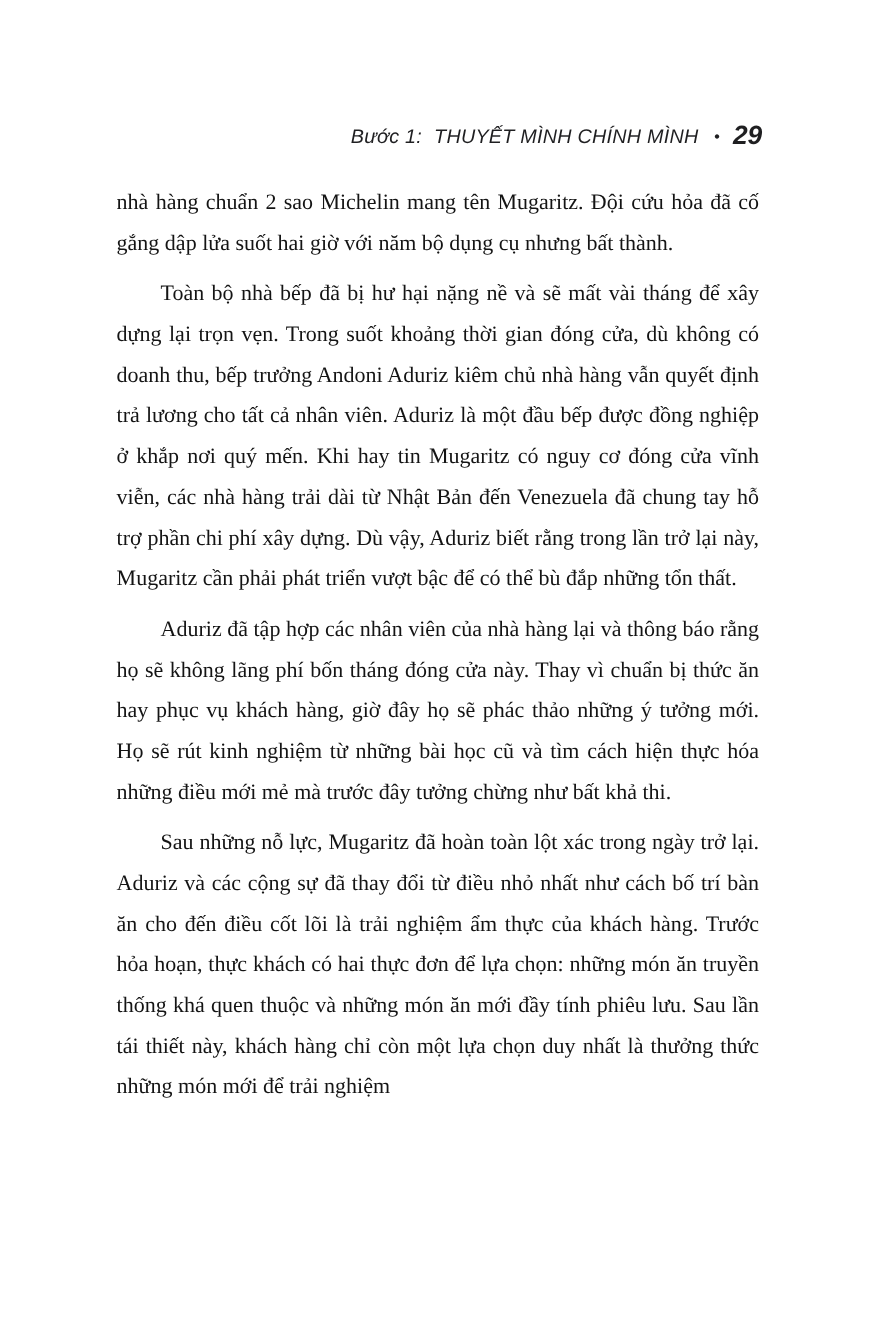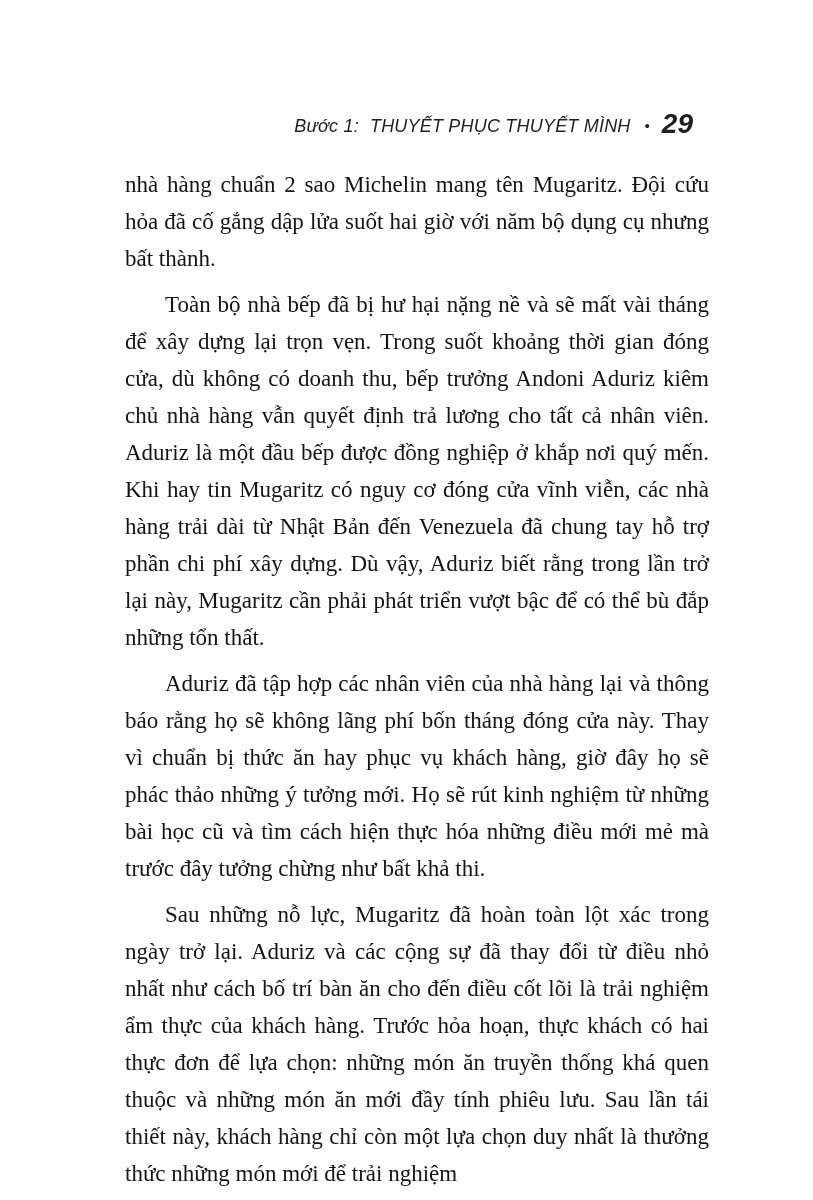--- a/index.html
+++ b/index.html
@@ -36,49 +36,49 @@
   .chap-title {
     letter-spacing: 0.2px;
   }
   .sep {
     margin: 0 7px 0 9px;
     font-size: 15px;
     vertical-align: 1px;
   }
   .page-num {
     font-weight: bold;
-    font-size: 28px;
+    font-size: 24px;
     vertical-align: -1px;
   }
   .body-text {
     position: absolute;
     top: 166px;
-    left: 125px;
+    left: 106px;
     width: 584px;
     color: #141414;
-    font-size: 23px;
+    font-size: 20px;
     line-height: 37px;
     text-align: justify;
     text-justify: inter-word;
   }
   .body-text p.para {
     margin: 0 0 9px 0;
   }
   .body-text p.para.indent {
     text-indent: 40px;
   }
 </style>
 </head>
 <body>
 
 <div class="page">
 
   <div class="running-header">
     <span class="chap-label">Bước 1:</span>
-    <span class="chap-title">THUYẾT PHỤC THUYẾT MÌNH</span>
+    <span class="chap-title">THUYẾT MÌNH CHÍNH MÌNH</span>
     <span class="sep">•</span>
     <span class="page-num">29</span>
   </div>
 
   <div class="body-text">
       <p class="para">nhà hàng chuẩn 2 sao Michelin mang tên Mugaritz. Đội cứu hỏa đã cố gắng dập lửa suốt hai giờ với năm bộ dụng cụ nhưng bất thành.</p>
       <p class="para indent">Toàn bộ nhà bếp đã bị hư hại nặng nề và sẽ mất vài tháng để xây dựng lại trọn vẹn. Trong suốt khoảng thời gian đóng cửa, dù không có doanh thu, bếp trưởng Andoni Aduriz kiêm chủ nhà hàng vẫn quyết định trả lương cho tất cả nhân viên. Aduriz là một đầu bếp được đồng nghiệp ở khắp nơi quý mến. Khi hay tin Mugaritz có nguy cơ đóng cửa vĩnh viễn, các nhà hàng trải dài từ Nhật Bản đến Venezuela đã chung tay hỗ trợ phần chi phí xây dựng. Dù vậy, Aduriz biết rằng trong lần trở lại này, Mugaritz cần phải phát triển vượt bậc để có thể bù đắp những tổn thất.</p>
       <p class="para indent">Aduriz đã tập hợp các nhân viên của nhà hàng lại và thông báo rằng họ sẽ không lãng phí bốn tháng đóng cửa này. Thay vì chuẩn bị thức ăn hay phục vụ khách hàng, giờ đây họ sẽ phác thảo những ý tưởng mới. Họ sẽ rút kinh nghiệm từ những bài học cũ và tìm cách hiện thực hóa những điều mới mẻ mà trước đây tưởng chừng như bất khả thi.</p>
       <p class="para indent">Sau những nỗ lực, Mugaritz đã hoàn toàn lột xác trong ngày trở lại. Aduriz và các cộng sự đã thay đổi từ điều nhỏ nhất như cách bố trí bàn ăn cho đến điều cốt lõi là trải nghiệm ẩm thực của khách hàng. Trước hỏa hoạn, thực khách có hai thực đơn để lựa chọn: những món ăn truyền thống khá quen thuộc và những món ăn mới đầy tính phiêu lưu. Sau lần tái thiết này, khách hàng chỉ còn một lựa chọn duy nhất là thưởng thức những món mới để trải nghiệm</p>
     </div>

